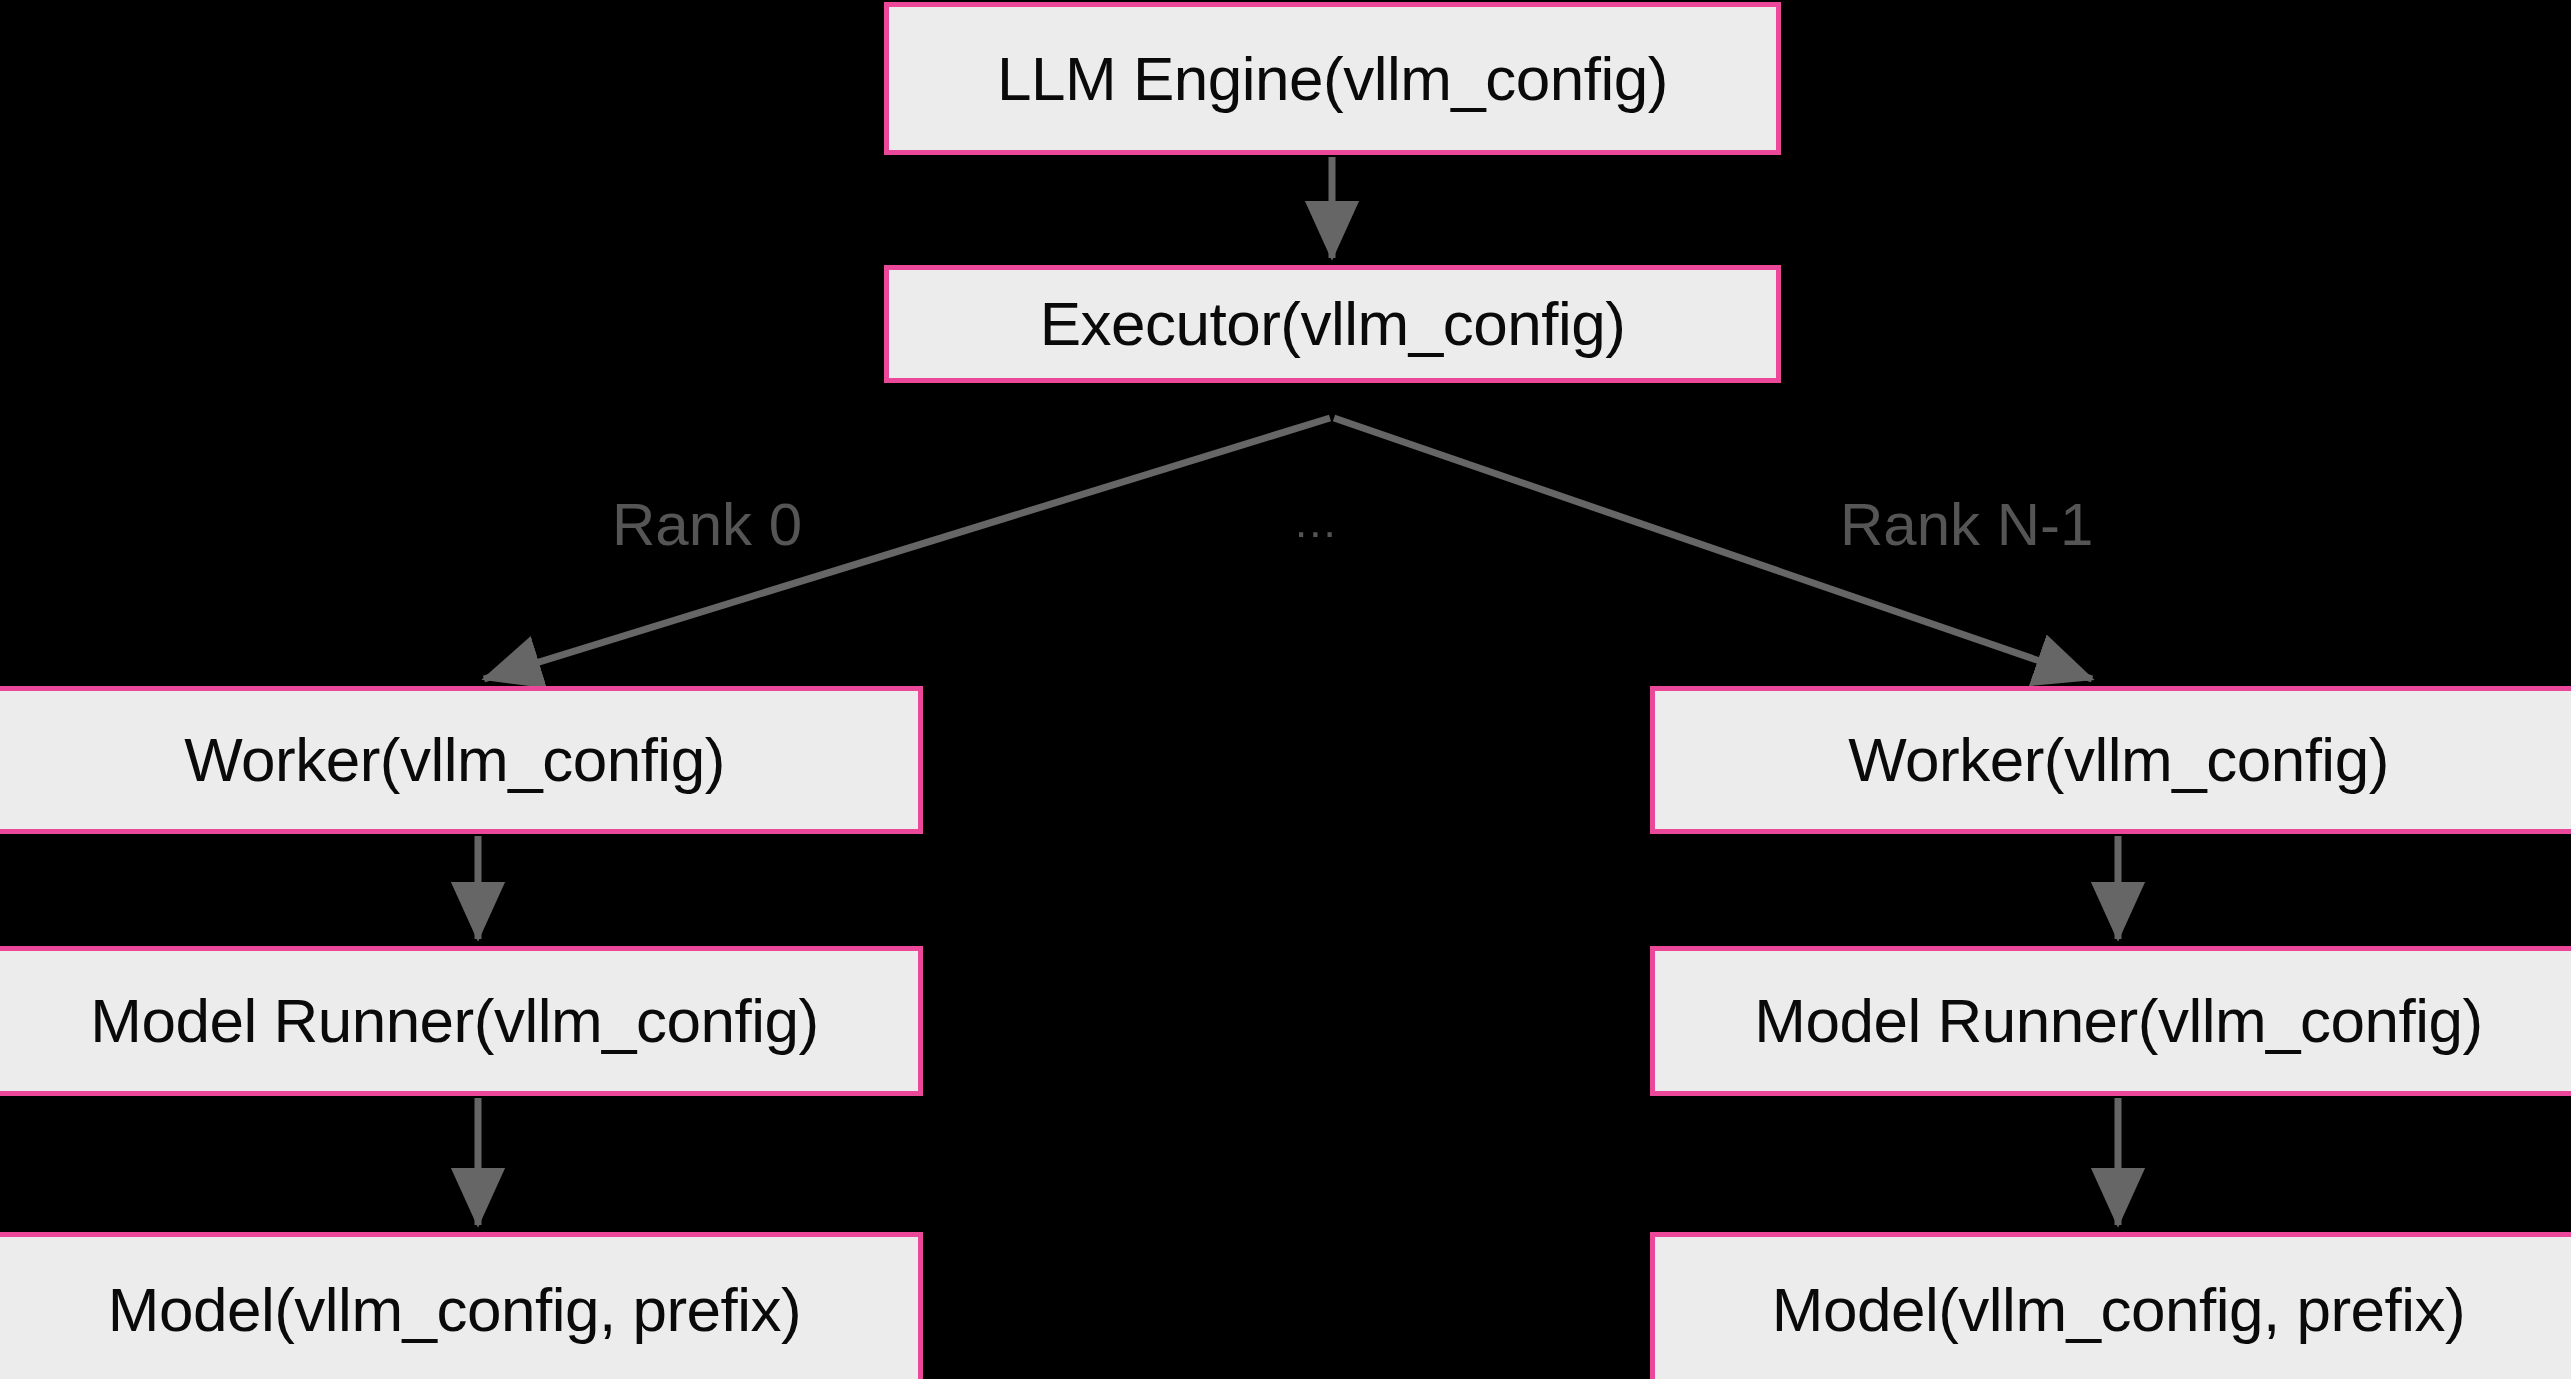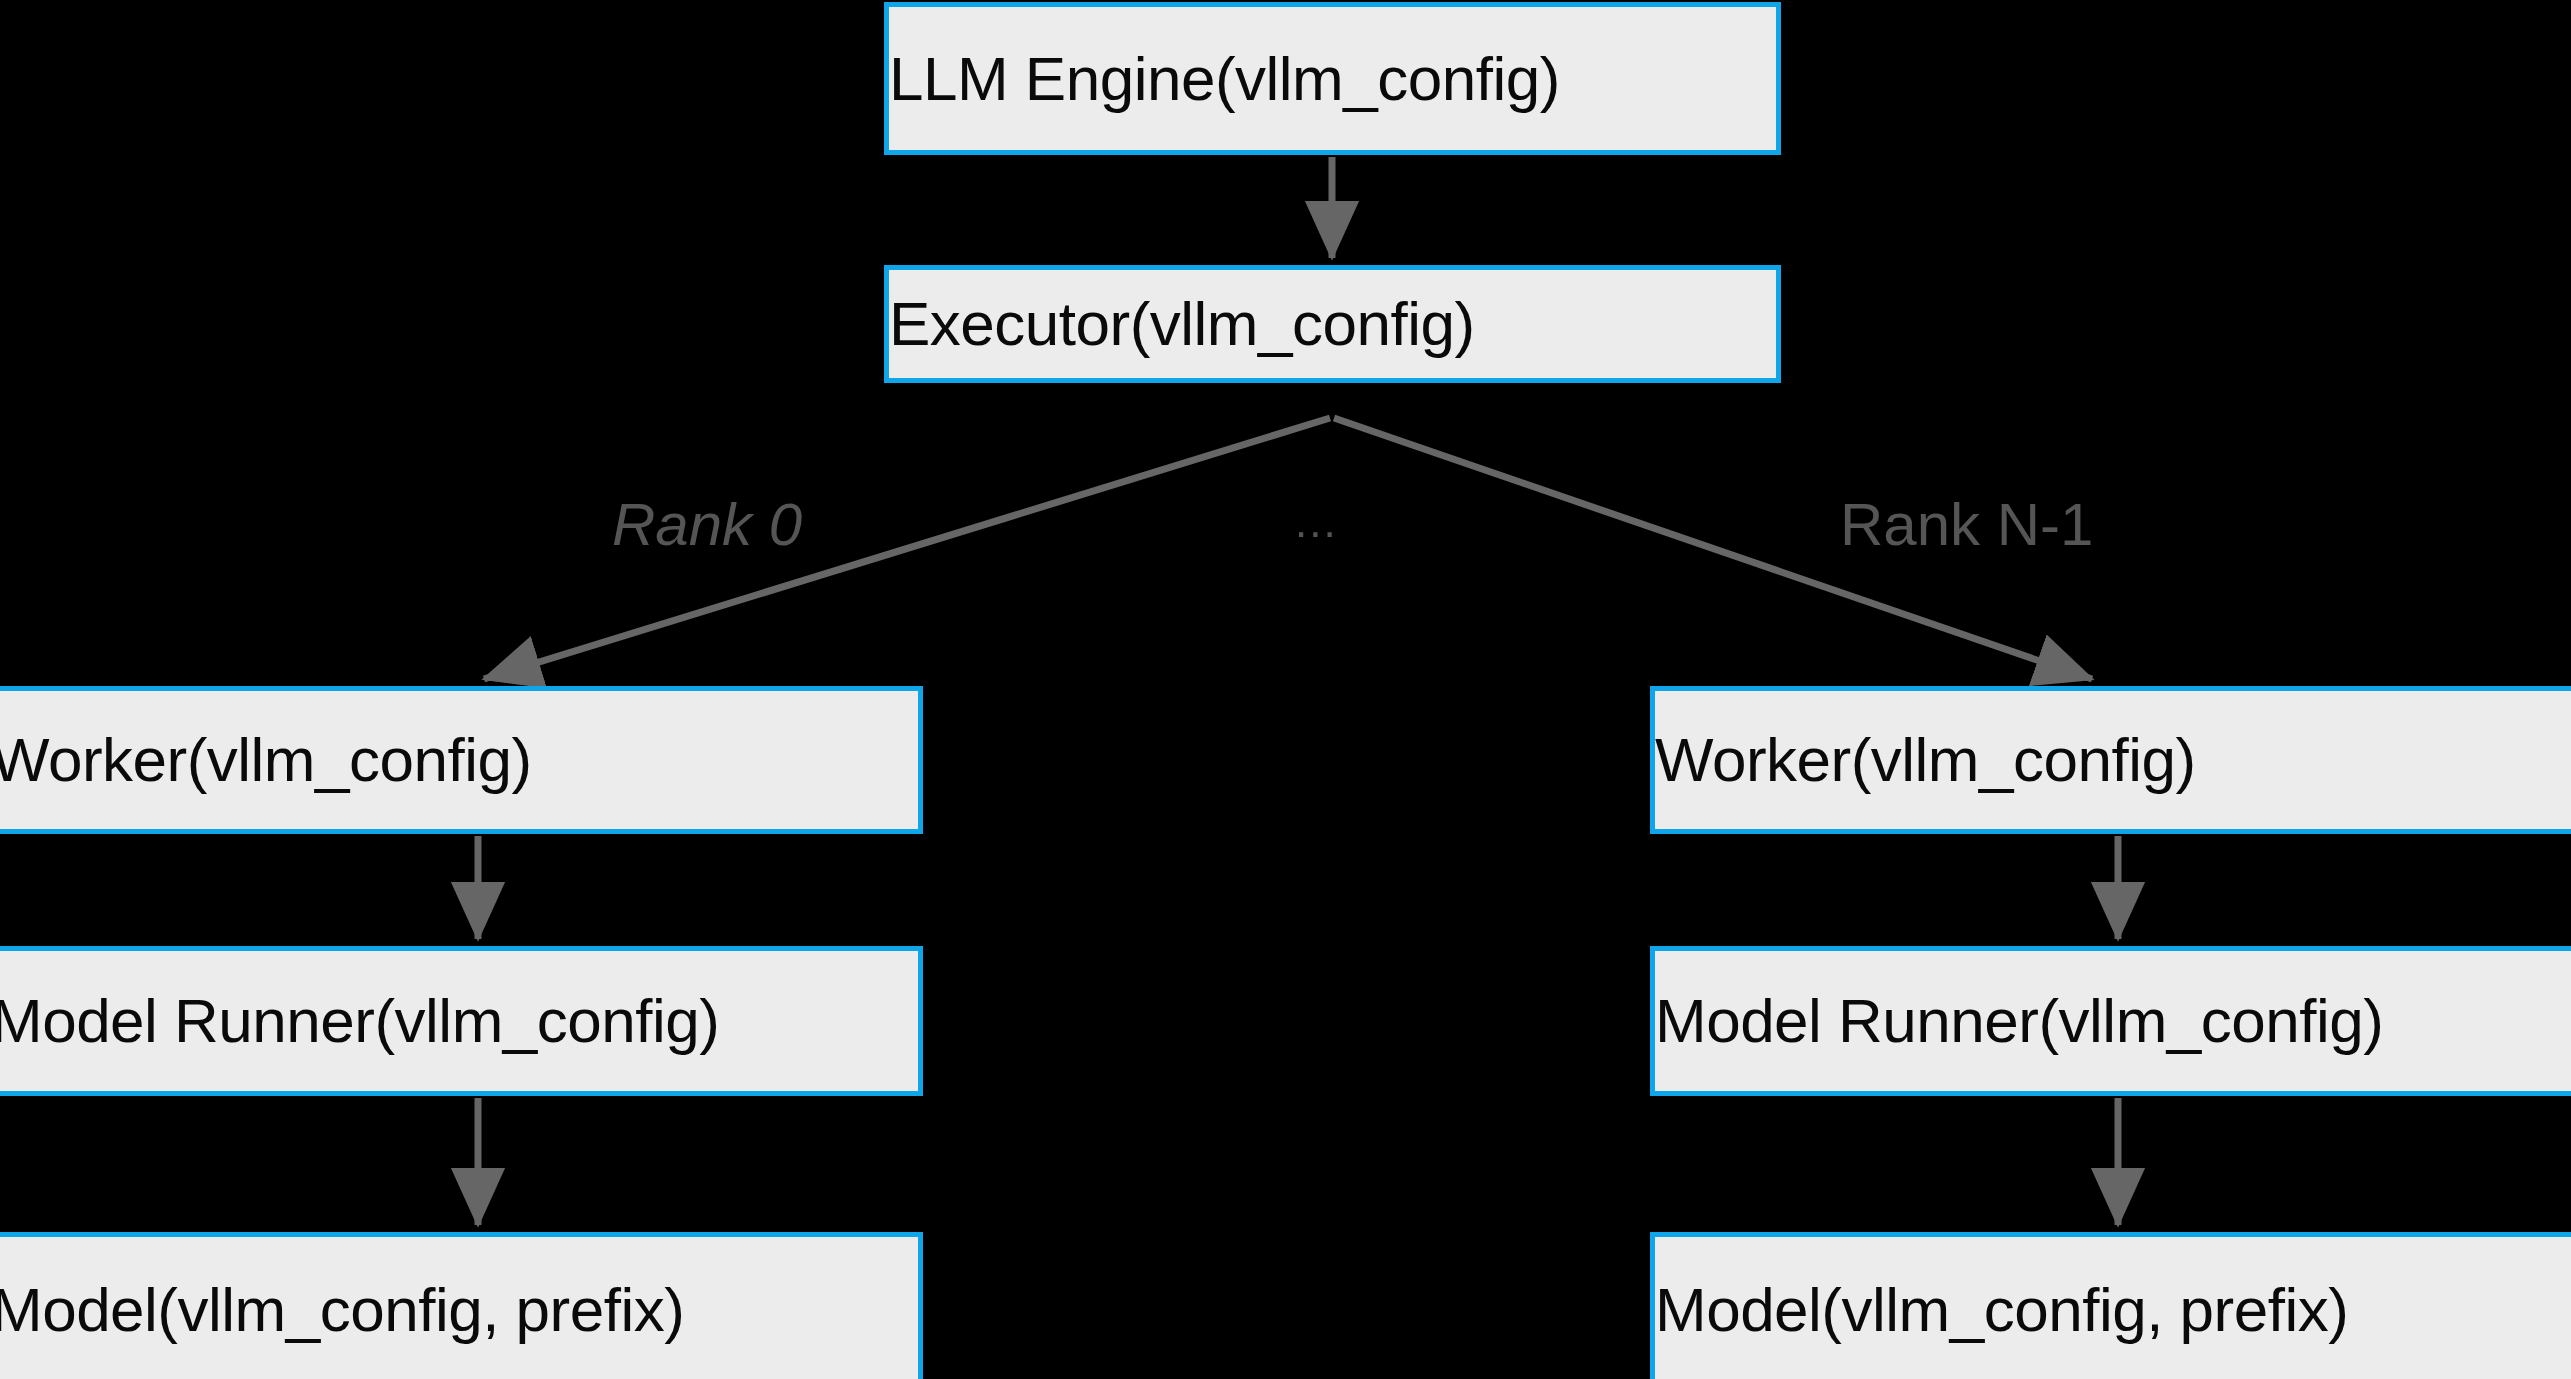--- a/index.html
+++ b/index.html
@@ -21,23 +21,24 @@
     left: 0;
     top: 0;
     width: 2571px;
     height: 1379px;
     pointer-events: none;
   }
   .node {
     position: absolute;
     box-sizing: border-box;
     background: #ECECEC;
-    border: 5px solid #0ea5e9;
+    border: 5px solid #ec4899;
     display: flex;
     align-items: center;
+    justify-content: center;
     z-index: 5;
   }
   .node .node-label {
     font-family: "Liberation Sans", sans-serif;
     font-size: 62px;
     font-weight: 400;
     color: #0a0a0a;
     letter-spacing: -0.5px;
     white-space: nowrap;
     line-height: 1;
@@ -72,21 +73,21 @@
   .edge-label {
     position: absolute;
     font-family: "Liberation Sans", sans-serif;
     font-size: 60px;
     font-weight: 400;
     color: #555555;
     white-space: nowrap;
     z-index: 6;
     line-height: 1;
   }
-  #edge-label-rank0 { left: 612px; top: 495px; font-style: italic; }
+  #edge-label-rank0 { left: 612px; top: 495px; }
   #edge-label-rankn { left: 1840px; top: 495px; }
   #edge-label-ellipsis {
     left: 1295px; top: 500px;
     font-size: 44px;
     letter-spacing: 2px;
     color: #555555;
   }
 </style>
 </head>
 <body>

